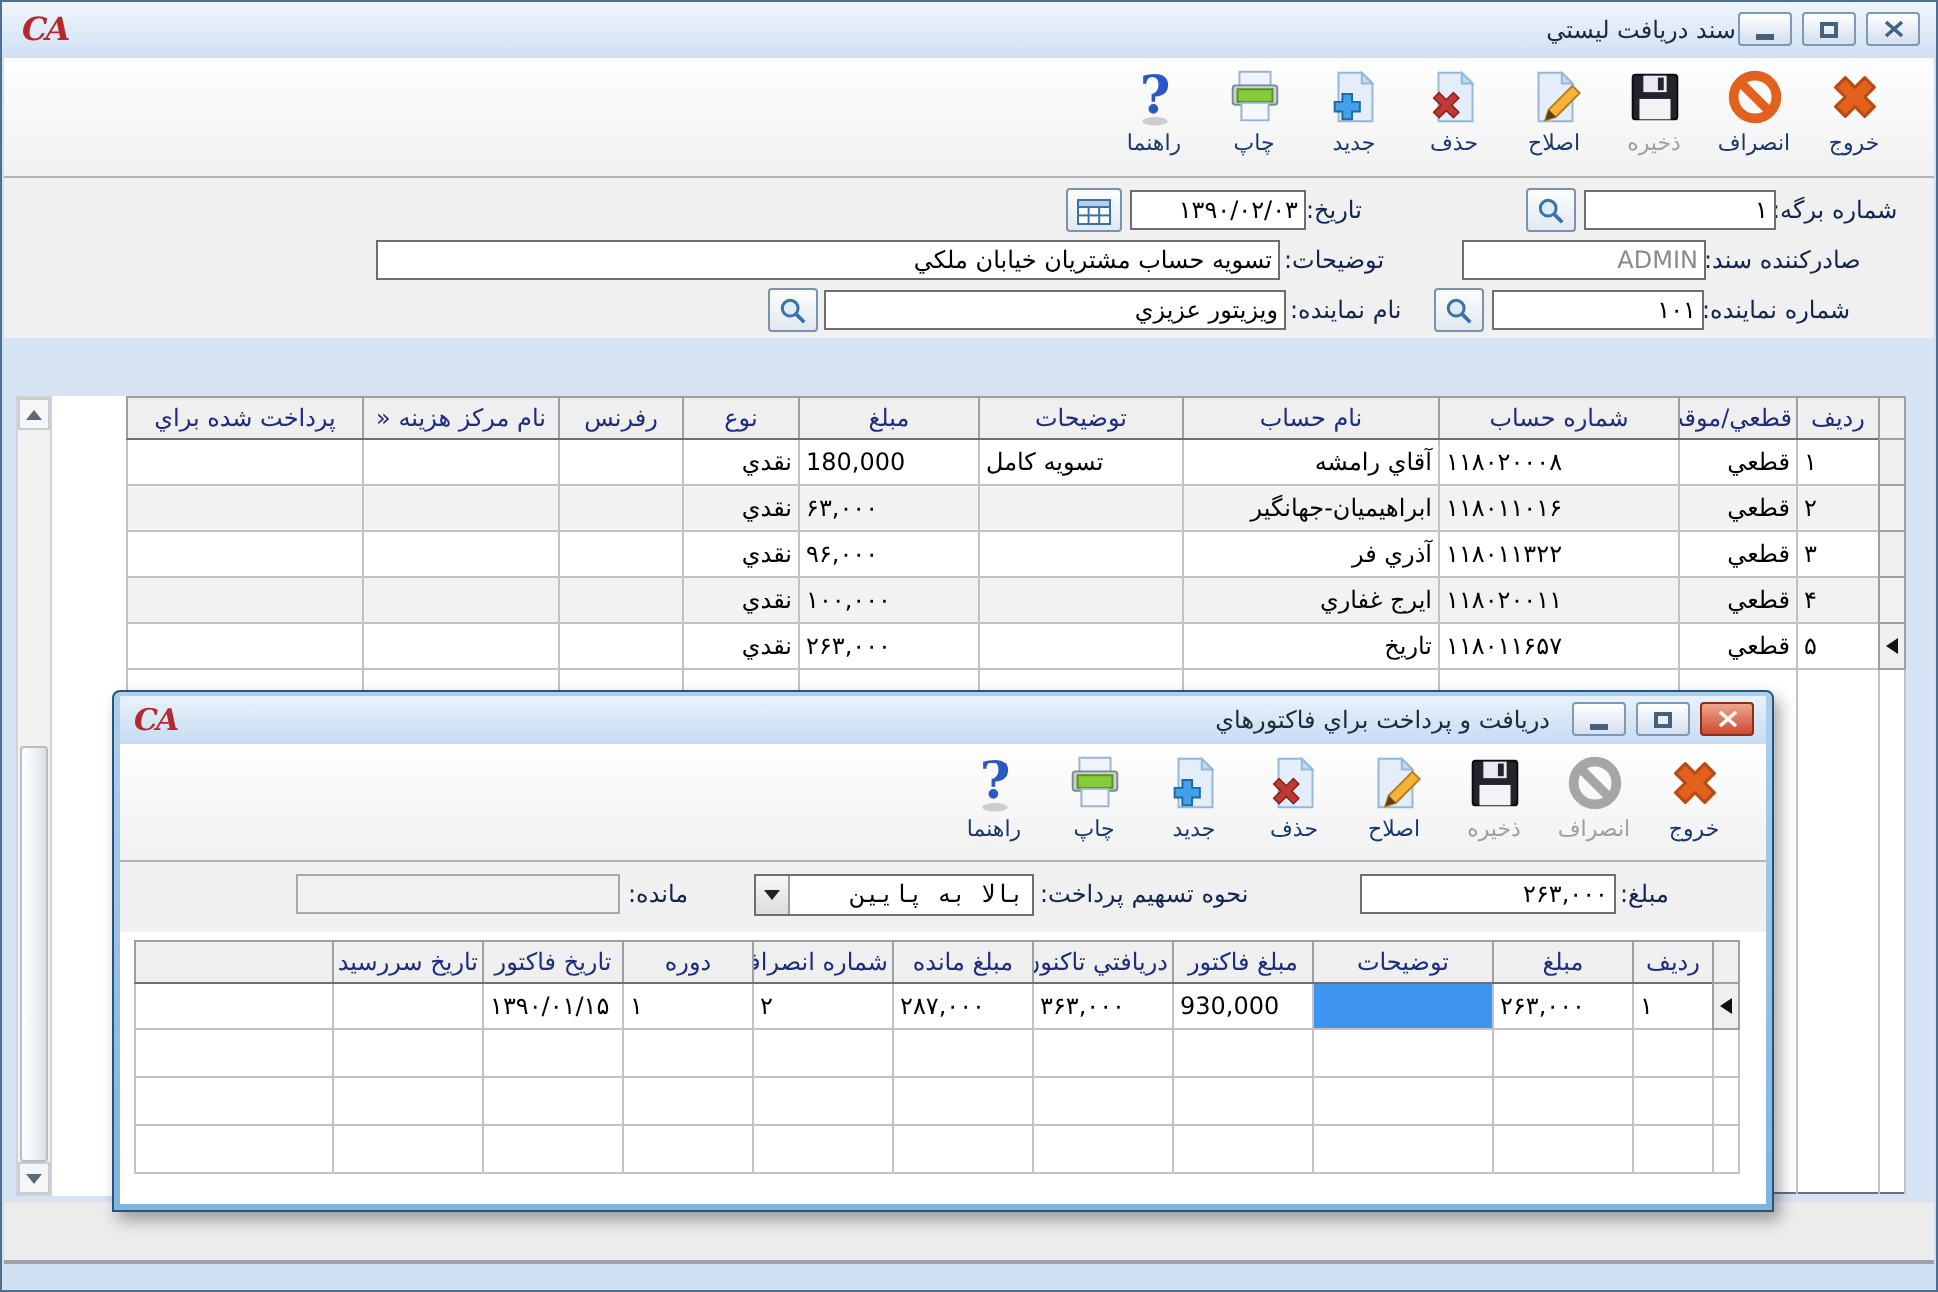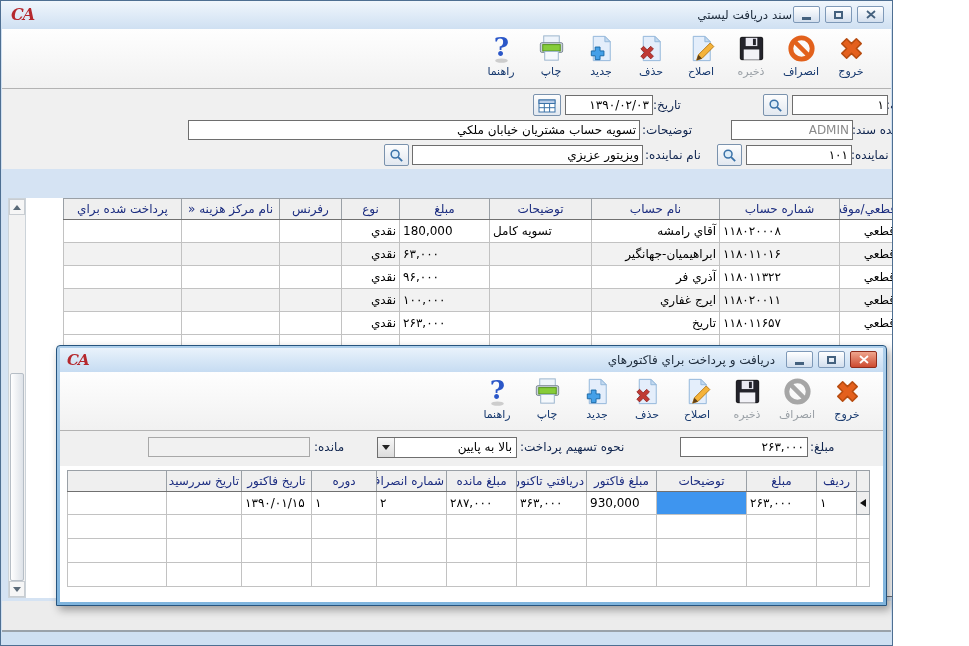--- a/index.html
+++ b/index.html
@@ -1,17 +1,17 @@
 <!DOCTYPE html>
 <html><head>
 <meta charset="utf-8">
 <style>
   html,body{margin:0;padding:0;background:#fff;}
   *{box-sizing:border-box;}
-  .window{position:relative;width:893px;height:646px;background:#cfe0f2;border:1px solid #4e6f92;
+  .window{position:relative;width:969px;height:646px;background:#cfe0f2;border:1px solid #4e6f92;
           font-family:"DejaVu Sans","Liberation Sans",sans-serif;font-size:12px;overflow:hidden;}
   
   .titlebar{position:absolute;left:0;top:0;right:0;height:28px;background:linear-gradient(#f0f6fc,#cfe0f2);}
   .ca-logo{position:absolute;left:10px;top:4px;color:#b5282d;font:italic 700 16px "DejaVu Serif",serif;letter-spacing:-1px;}
   .wtitle{position:absolute;top:7px;font-size:12px;color:#1c2a3a;direction:rtl;white-space:nowrap;}
   .winbtns{position:absolute;top:5px;display:flex;gap:5px;}
   .winbtn{width:27px;height:17px;border:1px solid #7e99b8;border-radius:2px;background:linear-gradient(#ffffff,#d3dfee);
           display:flex;align-items:center;justify-content:center;padding:0;}
   .winbtn.redx{background:linear-gradient(#efa58d,#cd4a30);border-color:#8e2c1c;}
   .g-min{display:block;width:9px;height:3px;background:#44617e;margin-top:7px;}
@@ -65,21 +65,21 @@
   .statusbar{position:absolute;left:1px;top:600px;right:1px;height:31px;background:#ececec;border-bottom:2px solid #9aa2aa;}
   
   .dialog{position:absolute;left:55px;top:344px;width:831px;height:261px;background:linear-gradient(#aecfeb,#7fb4dd);
           border:1px solid #26547e;border-radius:4px 4px 0 0;box-shadow:3px 4px 8px rgba(0,0,0,.35);}
   .dlg-title{position:absolute;left:3px;top:2px;right:3px;height:24px;background:linear-gradient(#e9f2fb,#c6dcf2);}
   .dlg-title .ca-logo{top:3px;left:7px;font-size:15px;}
   .dlg-toolbar{left:3px;top:26px;right:3px;height:59px;padding-right:12px;}
   .dlg-fields{position:absolute;left:3px;top:85px;right:3px;height:35px;background:#f0f0f0;}
   .dlg-gridarea{position:absolute;left:3px;top:120px;right:3px;bottom:3px;background:#fff;}
   #dialog-grid{position:absolute;left:7px;top:4px;width:803px;}
-  .combo{position:absolute;height:21px;border:1px solid #6e6e6e;background:#fff;display:flex;direction:rtl;}
+  .combo{position:absolute;height:21px;border:1px solid #6e6e6e;background:#fff;display:flex;direction:rtl;font-family:Liberation Mono, monospace;}
   .combo .val{flex:1;padding:2px 4px 0 0;font-size:12px;white-space:nowrap;overflow:hidden;}
   .combo .drop{width:17px;background:linear-gradient(#f7f7f7,#dcdcdc);border-right:1px solid #9a9a9a;
                display:flex;align-items:center;justify-content:center;}
   .tri-dn{width:0;height:0;border-left:4px solid transparent;border-right:4px solid transparent;border-top:5px solid #222;}
 </style>
 </head>
 <body>
 
 <div class="window">
 

